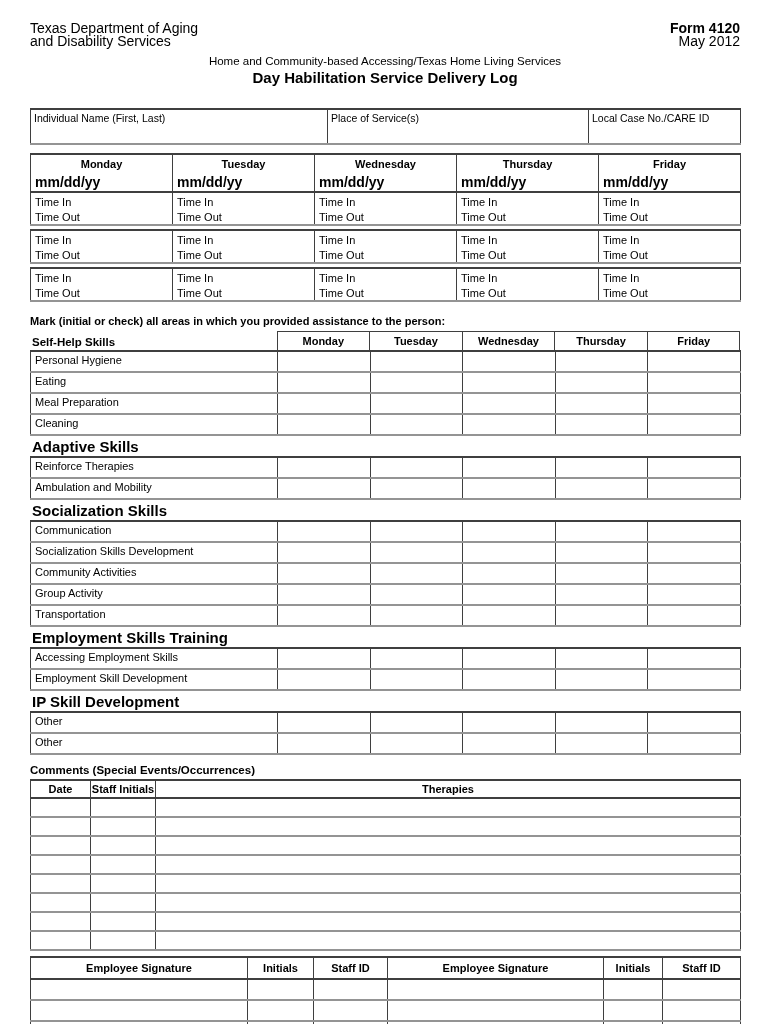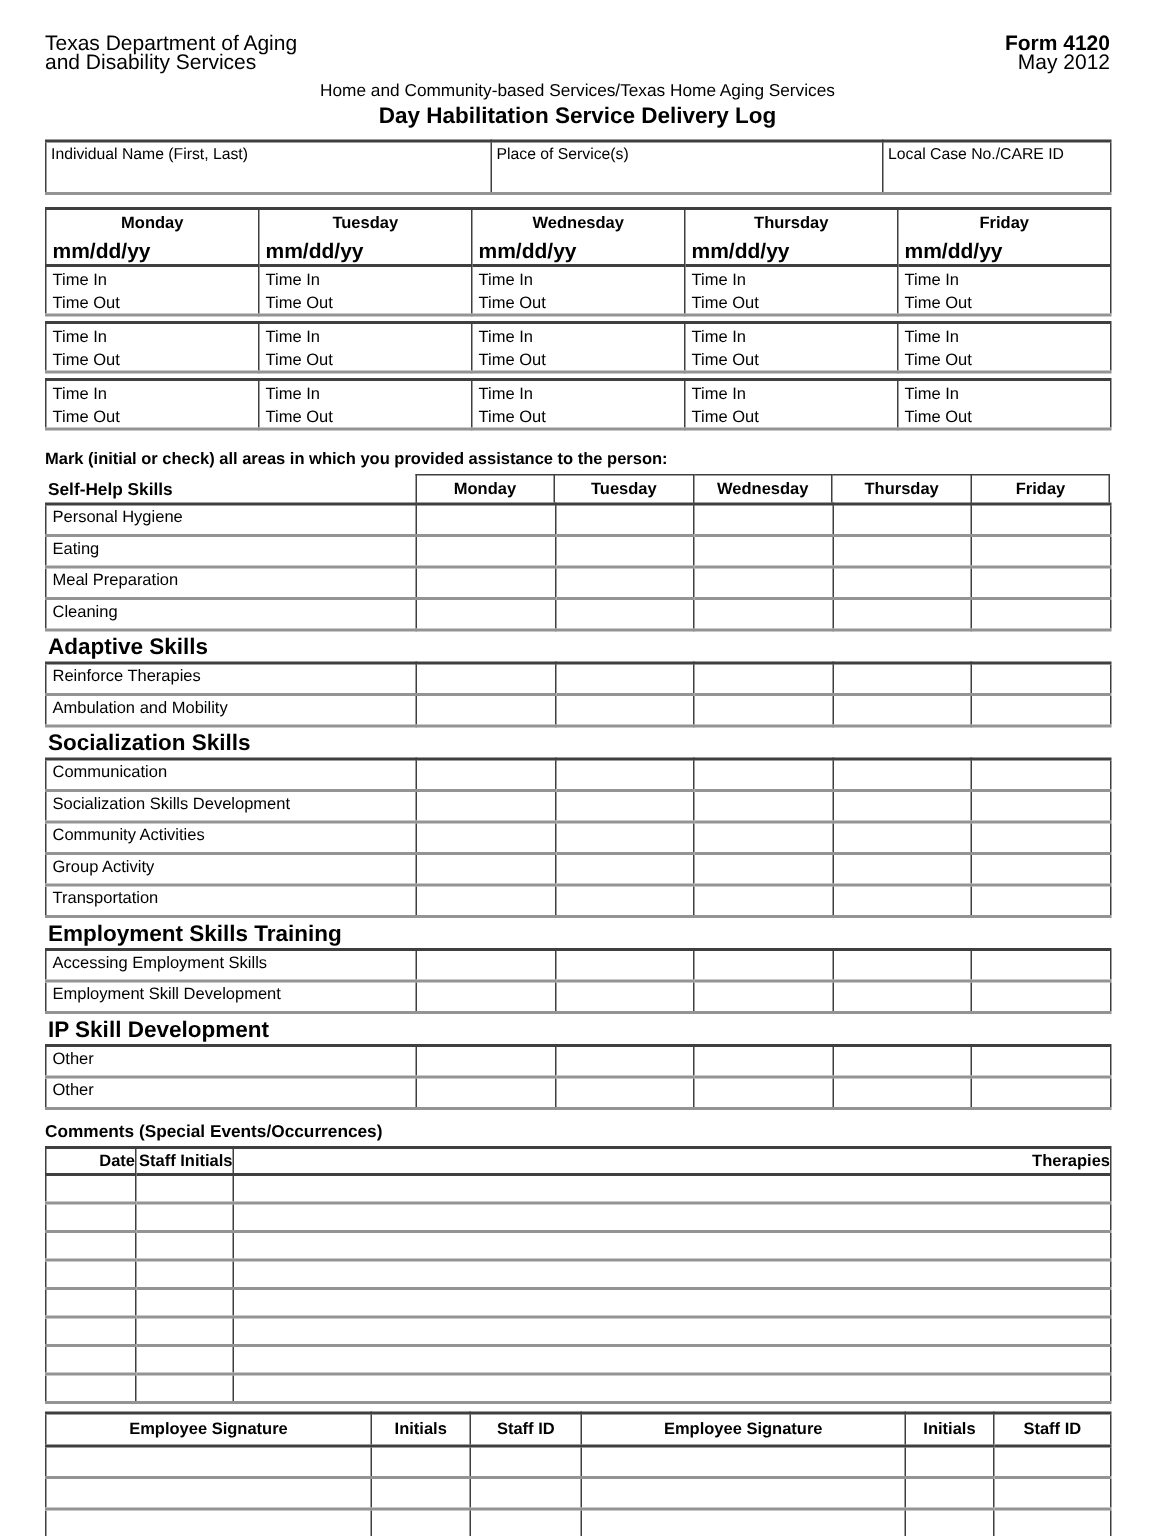--- a/index.html
+++ b/index.html
@@ -23,21 +23,21 @@
   .form-title{font-size:15px;font-weight:bold;line-height:18px;margin-top:1px;}
 
   
   table{border-collapse:collapse;table-layout:fixed;width:710px;}
   td,th{padding:0;margin:0;font-weight:normal;text-align:left;vertical-align:top;overflow:hidden;}
   .frame{border:1.5px solid var(--line-dark);border-top-width:2px;border-bottom:2px solid var(--line-gray);}
   .vline td + td, .vline th + th{border-left:1.5px solid var(--line-dark);}
   .hsep tr + tr td{border-top:2px solid var(--line-gray);}
 
   
-  .info-tbl{margin-top:6px;}
+  .info-tbl{margin-top:21px;}
   .info-tbl td{height:33px;}
   .fld-lbl{font-size:10.5px;line-height:13px;padding:2px 3px;}
 
   
   .sched1{margin-top:8px;}
   .sch-h{height:36px;border-bottom:2px solid var(--line-dark);}
   .day-name{font-size:11px;font-weight:bold;text-align:center;line-height:13px;padding-top:3px;}
   .date-fmt{font-size:14px;font-weight:bold;line-height:13px;padding:5px 0 0 4px;}
   .time-cell{height:30px;}
   .time-cell div{font-size:11px;line-height:14.5px;padding-left:4px;}
@@ -53,21 +53,21 @@
     font-size:11px;font-weight:bold;text-align:center;height:18px;vertical-align:middle;
   }
   .assist td{height:15px;}
   .assist .lbl{font-size:11px;line-height:13px;padding:2px 0 2px 4px;white-space:nowrap;}
   .section-label{font-size:15px;font-weight:bold;padding:4px 0 3px 2px;line-height:13px;}
 
   
   .comments-title{font-size:11.5px;font-weight:bold;margin-top:9px;line-height:13px;}
   .comments-tbl{margin-top:2px;}
   .comments-tbl th{
-    font-size:11px;font-weight:bold;text-align:right;height:16px;vertical-align:middle;
+    font-size:11px;font-weight:bold;text-align:center;height:16px;vertical-align:middle;
     border-bottom:2px solid var(--line-dark);
   }
   .comments-tbl td{height:17px;}
 
   
   .sig-tbl{margin-top:5px;}
   .sig-tbl th{font-size:11px;font-weight:bold;text-align:center;height:20px;vertical-align:middle;
     border-bottom:2px solid var(--line-dark);}
   .sig-tbl td{height:19px;}
 
@@ -89,21 +89,21 @@
       <div>Texas Department of Aging</div>
       <div>and Disability Services</div>
     </div>
     <div class="meta">
       <div class="form-no">Form 4120</div>
       <div>May 2012</div>
     </div>
   </div>
 
   <div class="titles">
-    <div class="program">Home and Community-based Services/Texas Home Aging Services</div>
+    <div class="program">Home and Community-based Accessing/Texas Home Living Services</div>
     <div class="form-title">Day Habilitation Service Delivery Log</div>
   </div>
 
   <table class="info-tbl frame vline">
     <colgroup>
         <col class="c-info1">
         <col class="c-info2">
         <col class="c-info3">
       </colgroup>
     <tbody>

